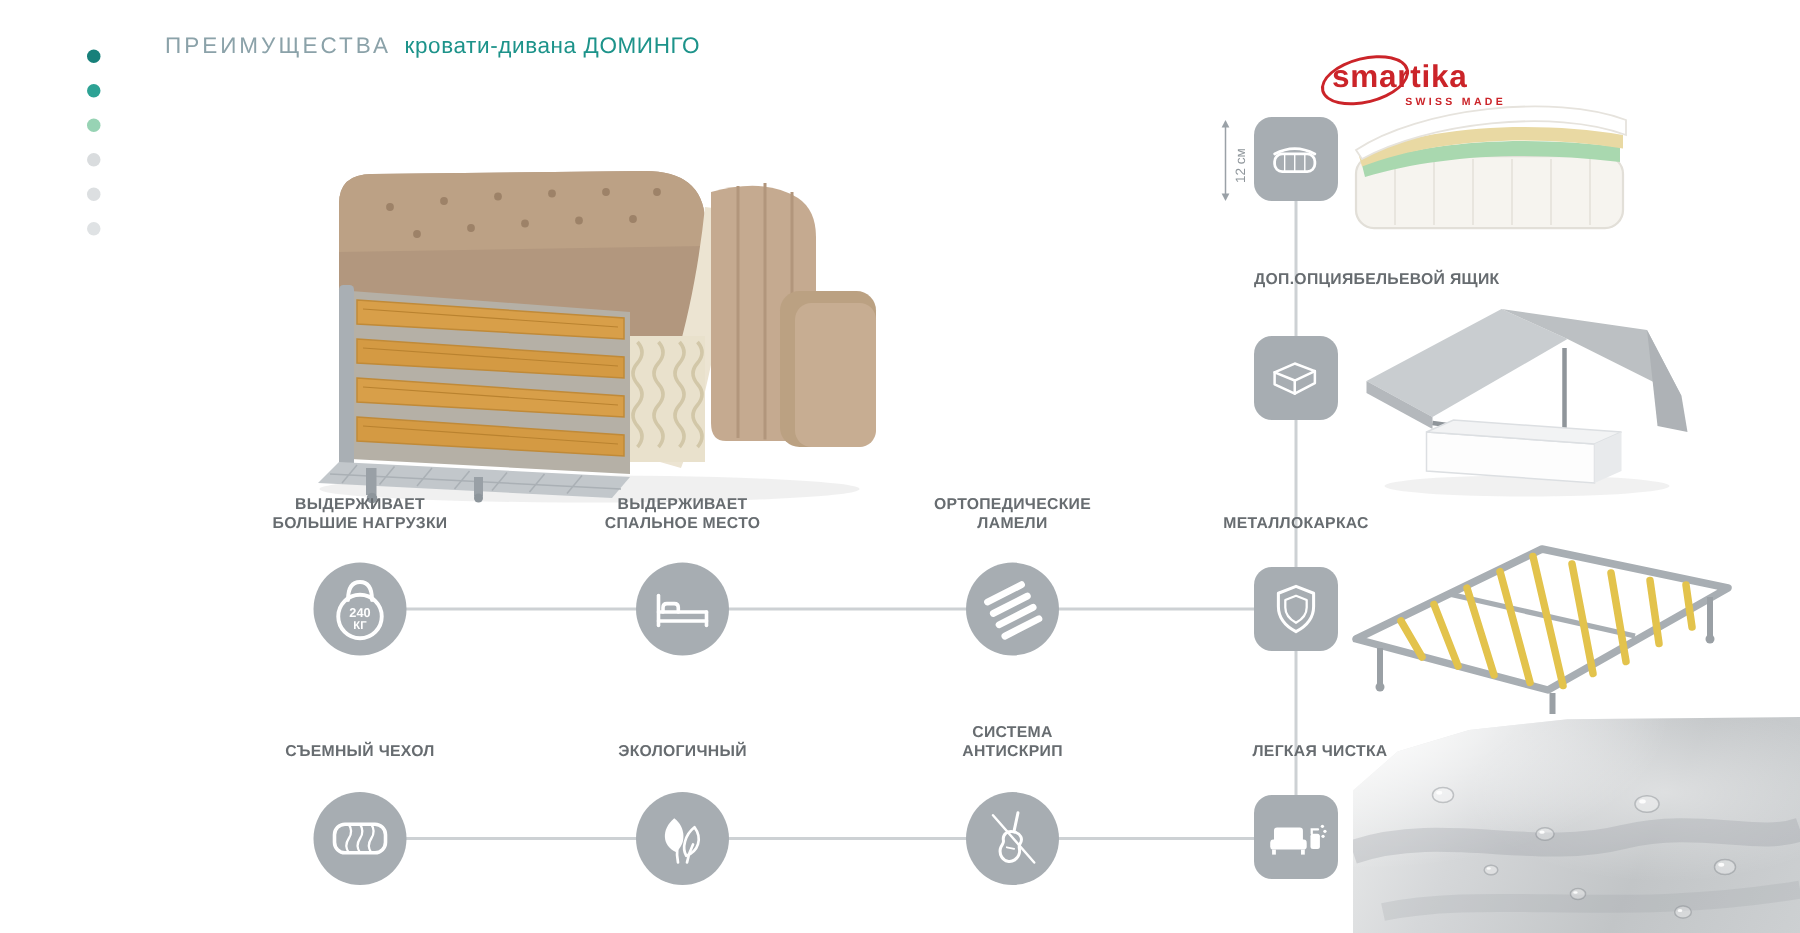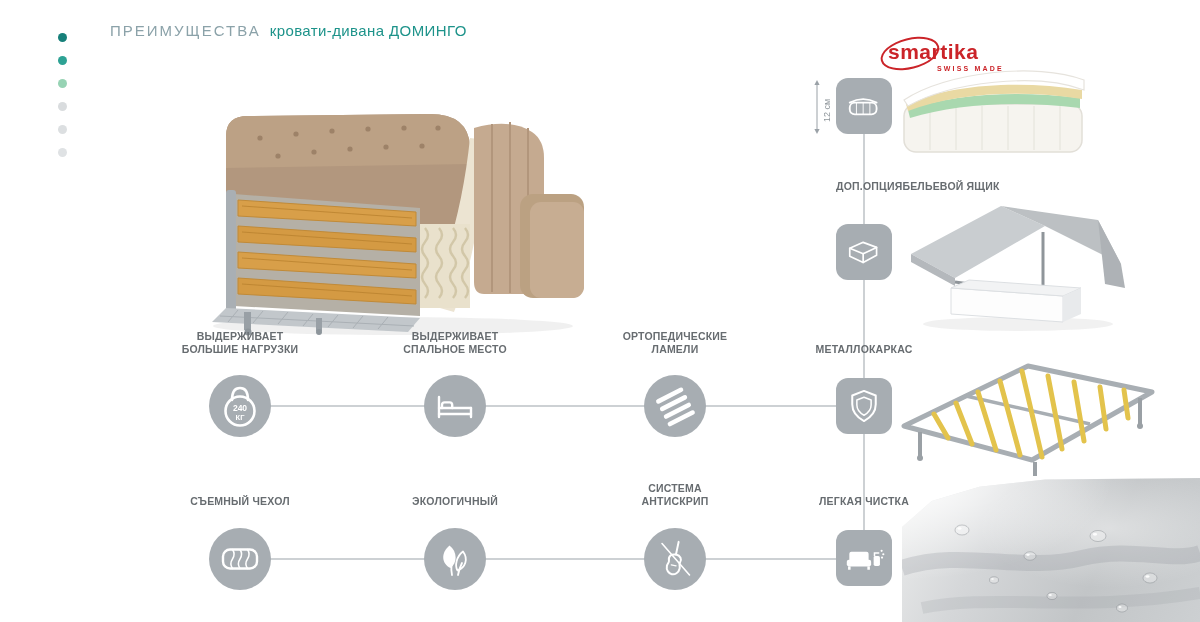--- a/index.html
+++ b/index.html
@@ -303,21 +303,21 @@
     <svg width="62" height="62" viewBox="0 0 62 62">
       <g transform="rotate(12 31 31)" fill="none" stroke="#fff" stroke-linecap="round">
         <path d="M31 26.5 c-4.6 0 -7.2 3.2 -5.6 7.2 c0.8 2 -0.9 3 -0.9 5.6 c0 4.6 3.4 7.2 6.5 7.2 c3.1 0 6.5 -2.6 6.5 -7.2 c0 -2.6 -1.7 -3.6 -0.9 -5.6 c1.6 -4 -1 -7.2 -5.6 -7.2 z" stroke-width="2"></path>
         <path d="M31 26.5 V13.5" stroke-width="2"></path>
         <path d="M28.5 37.5 h5" stroke-width="1.2"></path>
       </g>
       <path d="M18 15.5 L45.5 47" stroke="#fff" stroke-width="1.6" stroke-linecap="round"></path>
     </svg>
   </div>
 
-  <div class="feat-label row2-label" style="left:784px">
+  <div class="feat-label row2-label" style="left:800px">
     <span>ЛЕГКАЯ ЧИСТКА</span>
   </div>
   <div class="sq sq-clean">
     <svg width="52" height="52" viewBox="0 0 62 62">
       <g fill="#fff">
         <rect x="13.5" y="23.5" width="23" height="12" rx="2.5"></rect>
         <rect x="10.5" y="33" width="29" height="8" rx="2.5"></rect>
         <rect x="12" y="41" width="3" height="4"></rect>
         <rect x="35" y="41" width="3" height="4"></rect>
         <rect x="42.5" y="28.5" width="7.5" height="12" rx="2"></rect>

